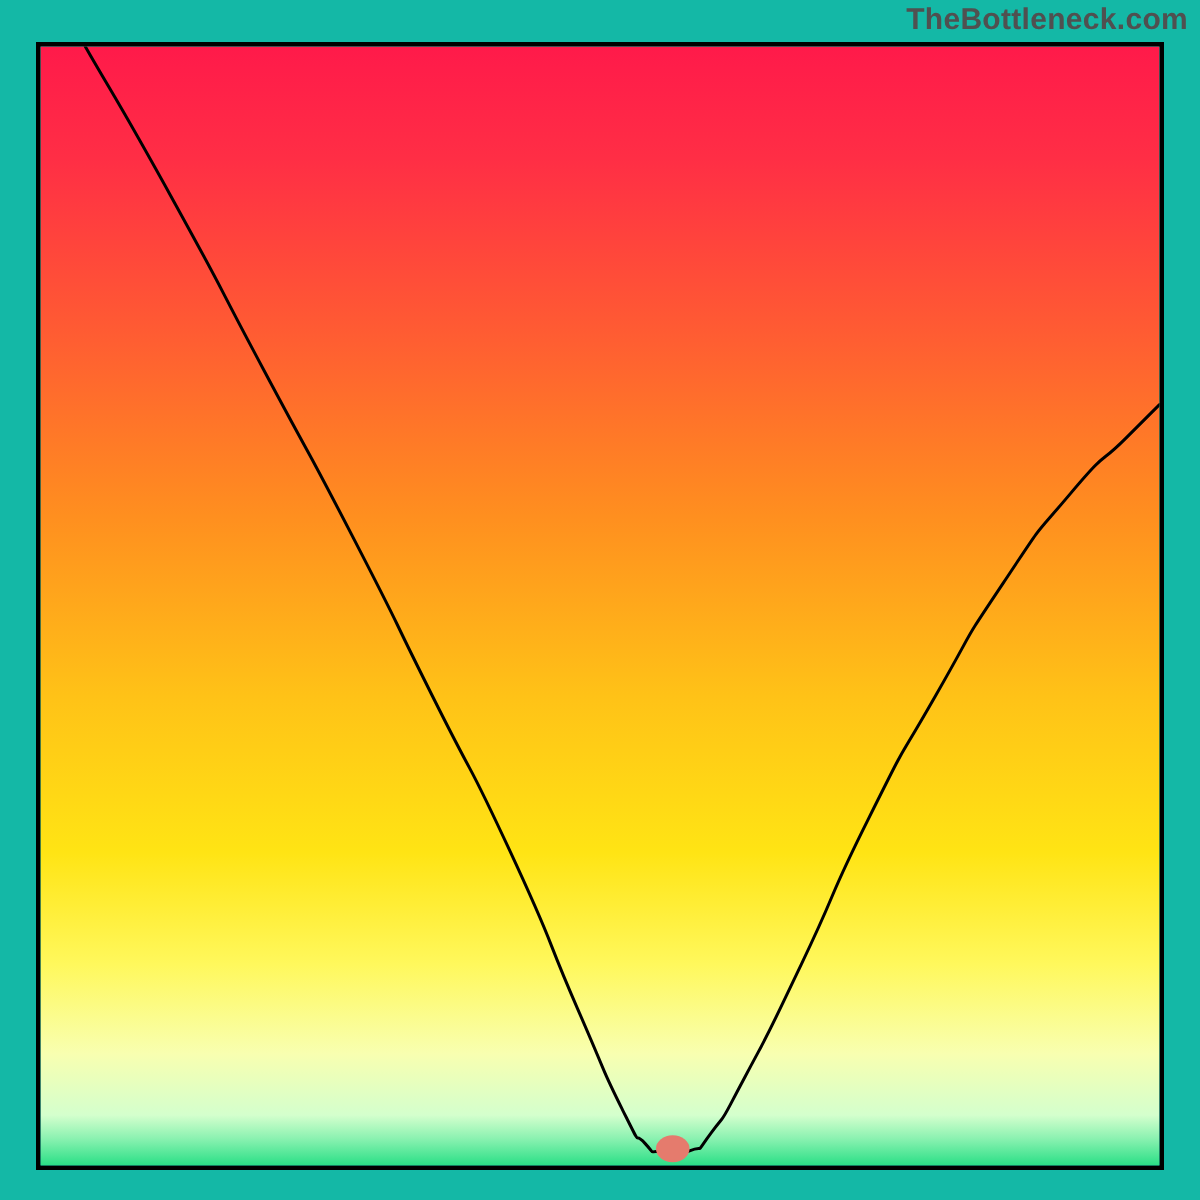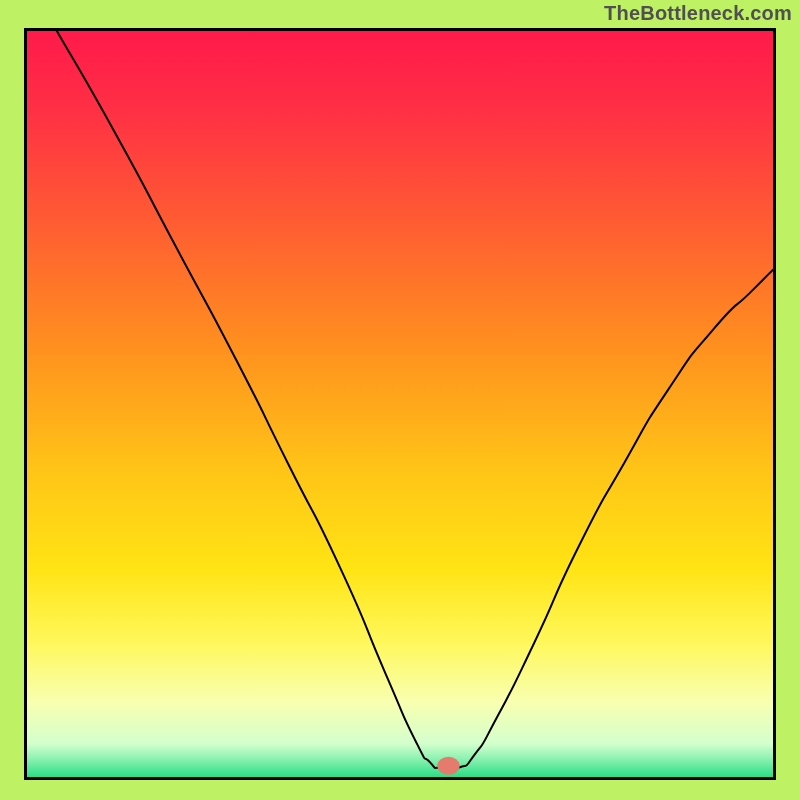--- a/index.html
+++ b/index.html
@@ -8,21 +8,21 @@
     width: 800px;
     height: 800px;
     overflow: hidden;
     font-family: Arial, Helvetica, sans-serif;
     background: #fff;
   }
   .page {
     position: relative;
     width: 800px;
     height: 800px;
-    background: #bef264;
+    background: #14b8a6;
   }
   .source-label {
     position: absolute;
     top: 2px;
     right: 8px;
     font-size: 20px;
     font-weight: 600;
     color: #505050;
     letter-spacing: 0.2px;
   }

